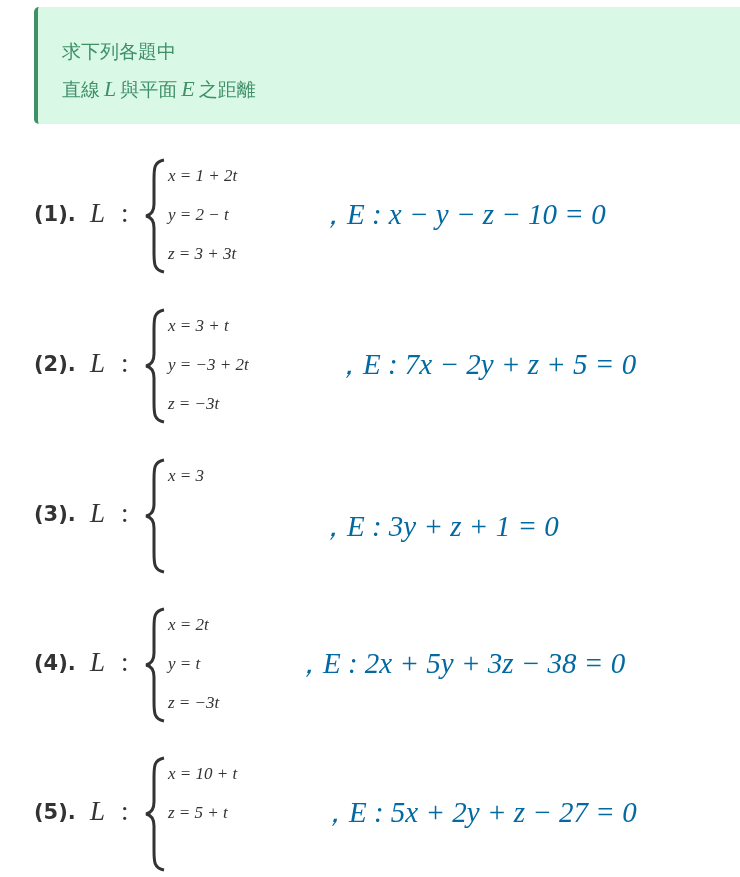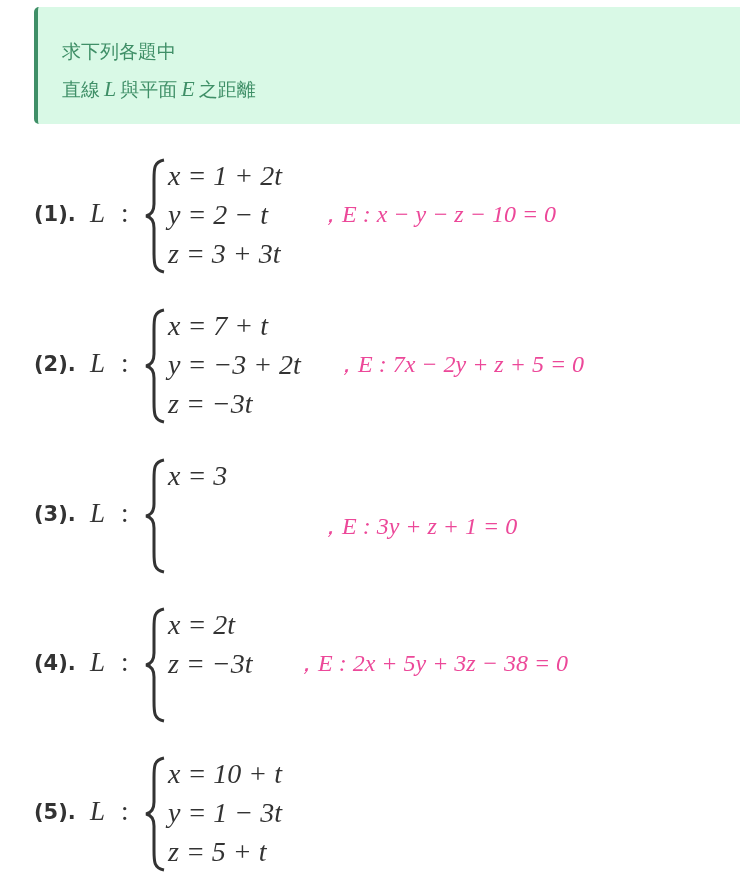--- a/index.html
+++ b/index.html
@@ -70,29 +70,29 @@
       height: 116px;
     }
     .rows {
       position: absolute;
       left: 134px;
       top: 0;
     }
     .row {
       height: 39px;
       line-height: 39px;
-      font-size: 28px;
+      font-size: 17px;
       white-space: nowrap;
       color: #333;
     }
     .plane {
       position: absolute;
-      font-size: 24px;
+      font-size: 29px;
       white-space: nowrap;
-      color: #ec4899;
+      color: #0369a1;
       line-height: 39px;
     }
     .it { font-style: italic; }
   </style>
 </head>
 <body>
 
 <div class="callout">
   <div>求下列各題中</div>
   <div>
@@ -116,21 +116,21 @@
 </div>
 
 <div class="problem" style="top:306px;">
   <span class="label" style="top:46px;">(2).</span>
   <span class="lvar" style="left:56px;top:42px;">L</span>
   <span class="colon" style="left:87px;top:42px;">:</span>
   <svg class="brace" viewBox="0 0 26 116">
       <path d="M20 2 C10 4 10 10 10 22 L10 46 C10 54 7 57 2 58 C7 59 10 62 10 70 L10 94 C10 106 10 112 20 114" fill="none" stroke="#333" stroke-width="3"></path>
     </svg>
   <div class="rows it">
-    <div class="row">x = 7 + t</div>
+    <div class="row">x = 3 + t</div>
     <div class="row">y = −3 + 2t</div>
     <div class="row">z = −3t</div>
   </div>
   <span class="plane it" style="left:300px;top:39px;">，E : 7x − 2y + z + 5 = 0</span>
 </div>
 
 <div class="problem" style="top:456px;">
   <span class="label" style="top:46px;">(3).</span>
   <span class="lvar" style="left:56px;top:42px;">L</span>
   <span class="colon" style="left:87px;top:42px;">:</span>
@@ -145,30 +145,31 @@
 
 <div class="problem" style="top:605px;">
   <span class="label" style="top:46px;">(4).</span>
   <span class="lvar" style="left:56px;top:42px;">L</span>
   <span class="colon" style="left:87px;top:42px;">:</span>
   <svg class="brace" viewBox="0 0 26 116">
       <path d="M20 2 C10 4 10 10 10 22 L10 46 C10 54 7 57 2 58 C7 59 10 62 10 70 L10 94 C10 106 10 112 20 114" fill="none" stroke="#333" stroke-width="3"></path>
     </svg>
   <div class="rows it">
     <div class="row">x = 2t</div>
+    <div class="row">y = t</div>
     <div class="row">z = −3t</div>
   </div>
   <span class="plane it" style="left:260px;top:39px;">，E : 2x + 5y + 3z − 38 = 0</span>
 </div>
 
 <div class="problem" style="top:754px;">
   <span class="label" style="top:46px;">(5).</span>
   <span class="lvar" style="left:56px;top:42px;">L</span>
   <span class="colon" style="left:87px;top:42px;">:</span>
   <svg class="brace" viewBox="0 0 26 116">
       <path d="M20 2 C10 4 10 10 10 22 L10 46 C10 54 7 57 2 58 C7 59 10 62 10 70 L10 94 C10 106 10 112 20 114" fill="none" stroke="#333" stroke-width="3"></path>
     </svg>
   <div class="rows it">
     <div class="row">x = 10 + t</div>
-    <div class="row">y = 1 − 3t</div>
     <div class="row">z = 5 + t</div>
   </div>
+  <span class="plane it" style="left:286px;top:39px;">，E : 5x + 2y + z − 27 = 0</span>
 </div>
 
 </body></html>

